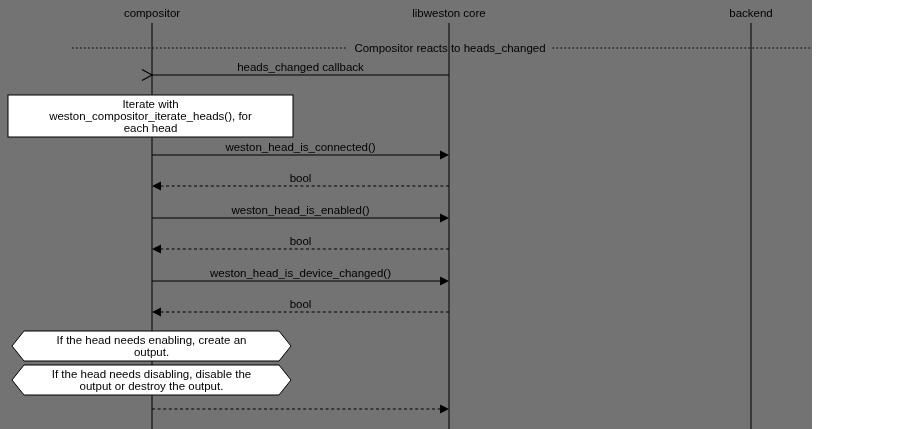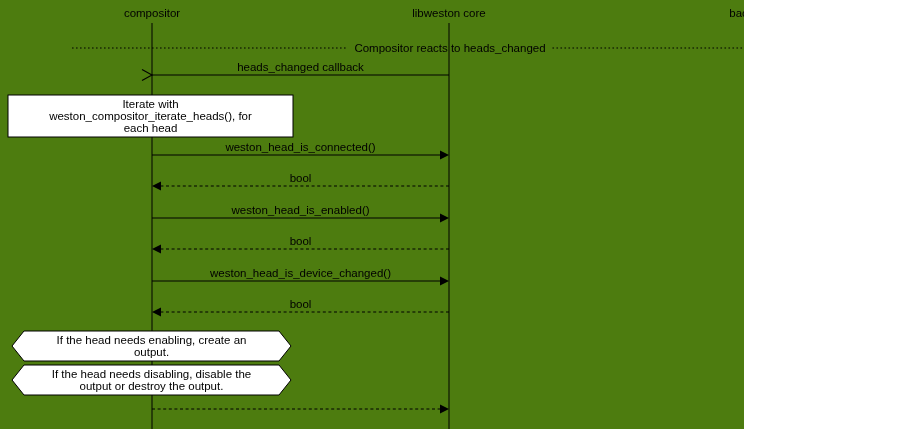--- a/index.html
+++ b/index.html
@@ -2,23 +2,23 @@
 <html><head>
 <meta charset="utf-8">
 <style>
   html, body {
     margin: 0;
     padding: 0;
     background: #ffffff;
   }
   #diagram {
     position: relative;
-    width: 744px;
+    width: 812px;
     height: 429px;
-    background: #4d7c0f;
+    background: #737373;
     font-family: "Liberation Sans", sans-serif;
     overflow: hidden;
   }
   #diagram svg {
     position: absolute;
     left: 0;
     top: 0;
     width: 900px;
     height: 429px;
   }

